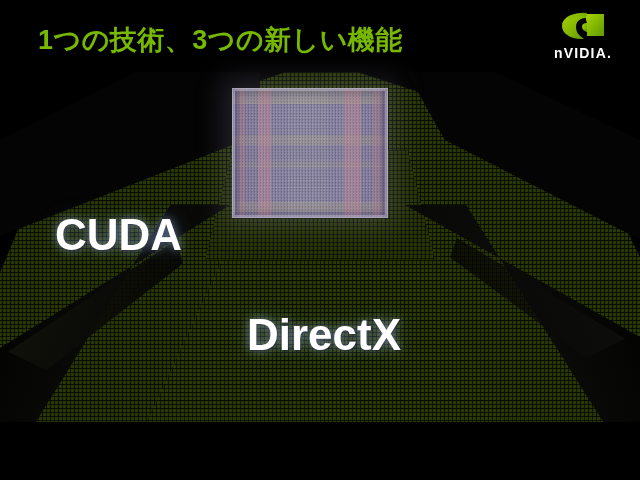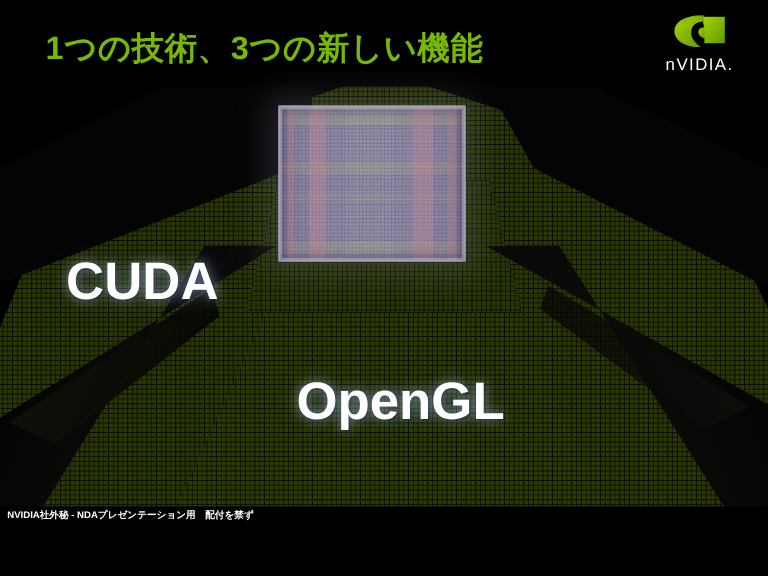--- a/index.html
+++ b/index.html
@@ -163,21 +163,21 @@
     position:absolute;left:6px;bottom:5px;
     color:#ffffff;font-size:8px;font-weight:bold;white-space:nowrap;
     text-shadow:0 0 2px #000;
   }
 
   
   #logo{position:absolute;right:14px;top:10px;width:86px;height:56px;}
   #logo .mark{position:absolute;left:20px;top:0;width:46px;height:34px;}
   #logo .word{
     position:absolute;left:0;top:35px;width:86px;text-align:center;
-    color:#ffffff;font-size:14px;font-weight:normal;letter-spacing:1.2px;
+    color:#ffffff;font-size:14px;font-weight:bold;letter-spacing:1.2px;
   }
 </style>
 </head>
 <body>
 
 <div id="slide">
 
   <div class="meshlayer">
     <div class="wedge" id="wedge-left"></div>
     <div class="wedge" id="wedge-right"></div>
@@ -218,17 +218,16 @@
         <path d="M26 4 C12 2 2 8 2 16 C2 24 12 30 24 29 C20 26 16 23 16 17 C16 11 21 8 26 8 Z" fill="url(#ng)"></path>
         <path d="M26 10 C20 10 18 13 18 17 C18 22 22 25 27 26 L27 22 C24 21 22 19 22 17 C22 14 24 13 27 13 Z" fill="#000"></path>
         <path d="M27 13 C24 13 22 14 22 17 C22 19 24 21 27 22 L27 13 Z" fill="url(#ng)"></path>
         <path d="M8 7 C14 3 22 2 27 3 L27 6 C21 5 14 6 9 9 Z" fill="url(#ng)" opacity=".75"></path>
       </svg>
     </div>
     <div class="word">nVIDIA.</div>
   </div>
 
   <div class="api-label" id="label-cuda">CUDA</div>
-  <div class="api-label" id="label-directx">OpenGL</div>
-
-  <div id="footer">NVIDIA社外秘 - NDAプレゼンテーション用　配付を禁ず</div>
+  <div class="api-label" id="label-directx">DirectX</div>
+
 
 </div>
 
 </body></html>

